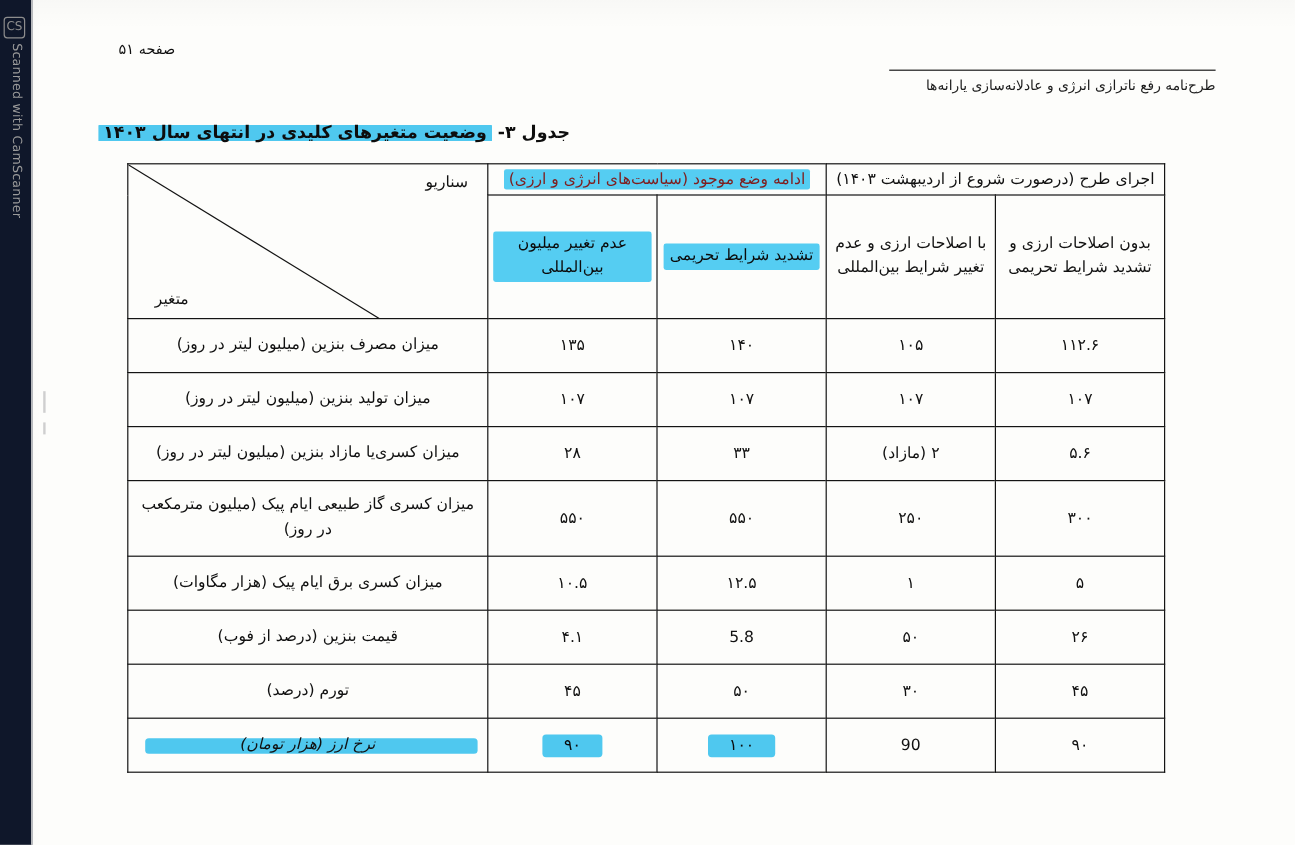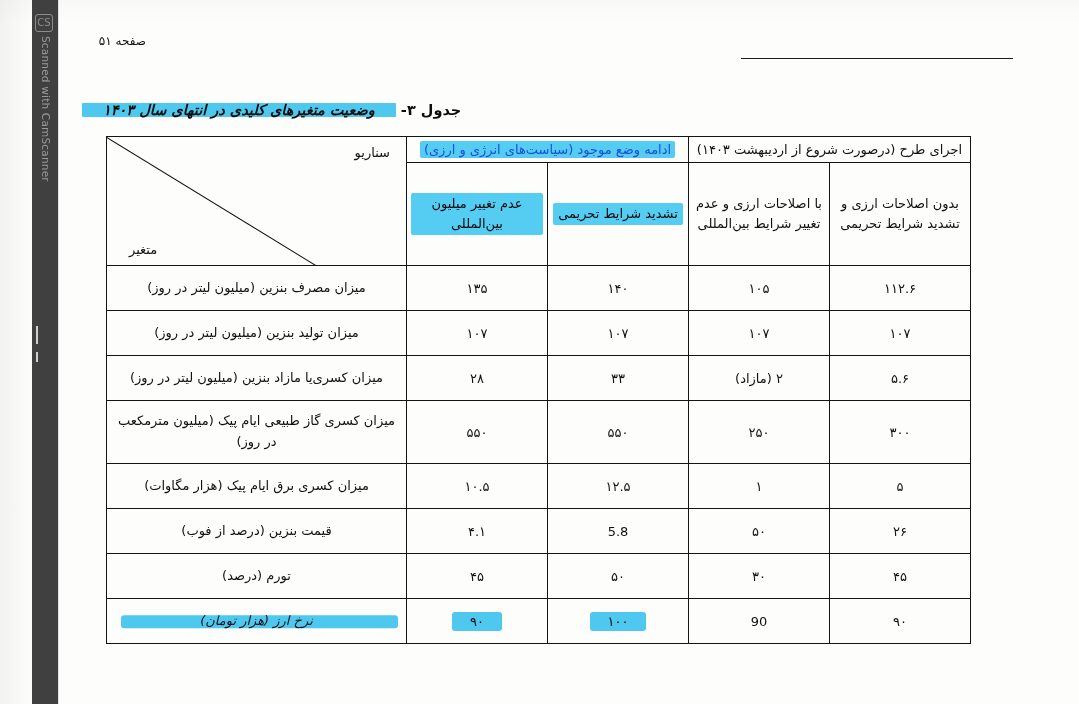--- a/index.html
+++ b/index.html
@@ -32,23 +32,22 @@
     pointer-events:none;
   }
 
   
   .scan-strip {
     position: absolute;
     top: 0;
     left: 0;
     width: 26px;
     height: 704px;
-    background: #404040;
+    background: #0f172a;
     border-right: 1px solid #e2e2e2;
-    margin-left: 32px;
   }
   .scan-badge {
     position: absolute;
     top: 14px;
     left: 3px;
     width: 16px;
     height: 16px;
     border: 1px solid #8d8d8d;
     border-radius: 3px;
     color: #8d8d8d;
@@ -109,23 +108,22 @@
   .caption {
     display: inline-block;
     font-size: 14.5px;
     font-weight: bold;
     color: #0d0d0d;
     position: relative;
     padding: 2px 2px;
   }
   .caption .hl {
     background: linear-gradient(transparent 6%, #4fc8ef 6%, #4fc8ef 92%, transparent 92%);
-    padding: 0 21px;
+    padding: 0 4px;
     border-radius: 2px;
-    font-style: italic;
   }
 
   
   .tbl {
     position: absolute;
     top: 136px;
     right: 108px;
     width: 864px;
     border-collapse: collapse;
     direction: rtl;
@@ -152,21 +150,21 @@
     padding: 7px 6px 8px;
   }
   .grp-left {
     font-size: 12.2px;
     padding: 7px 6px 8px;
   }
   .grp-left .hl2 {
     background: #55cdf2;
     padding: 1px 4px;
     border-radius: 2px;
-    color: #1d4ed8;
+    color: #7f1d1d;
   }
   .sub-head {
     font-size: 12.2px;
     line-height: 1.55;
     height: 92px;
     padding: 6px 6px;
   }
   .sub-head .hl2 {
     background: #55cdf2;
     padding: 1px 5px;
@@ -265,20 +263,21 @@
   <div class="scan-strip">
     <div class="scan-badge">CS</div>
     <div class="scan-text">Scanned with CamScanner</div>
   </div>
 
   <div class="margin-mark" style="top:326px;height:18px;"></div>
   <div class="margin-mark" style="top:352px;height:10px;"></div>
 
   <div class="hdr-page-no">صفحه ۵۱</div>
   <div class="hdr-rule"></div>
+  <div class="hdr-sub">طرح‌نامه رفع ناترازی انرژی و عادلانه‌سازی یارانه‌ها</div>
 
   <div class="caption-wrap">
     <div class="caption">
       <span>جدول ۳-</span>
       <span class="hl">وضعیت متغیرهای کلیدی در انتهای سال ۱۴۰۳</span>
     </div>
   </div>
 
   <table class="tbl">
     <colgroup>

